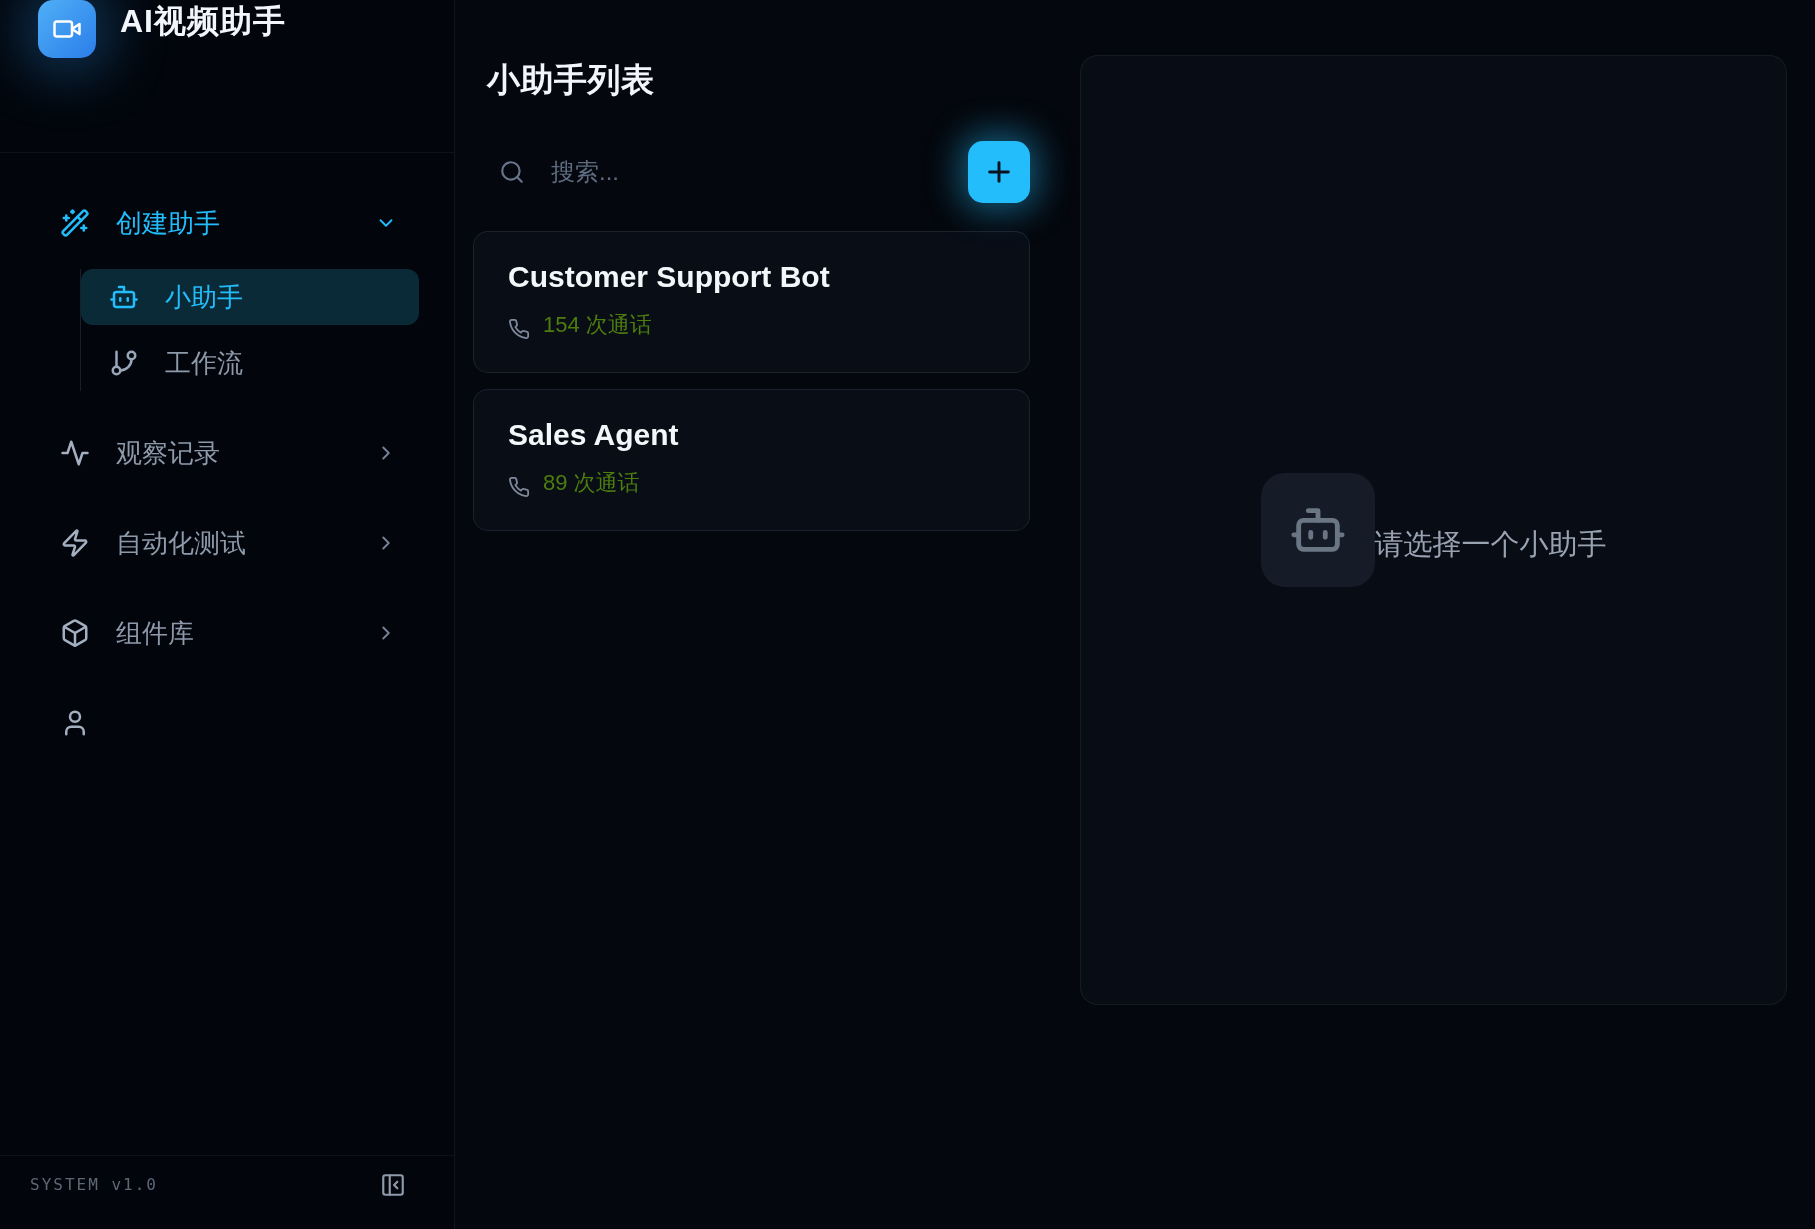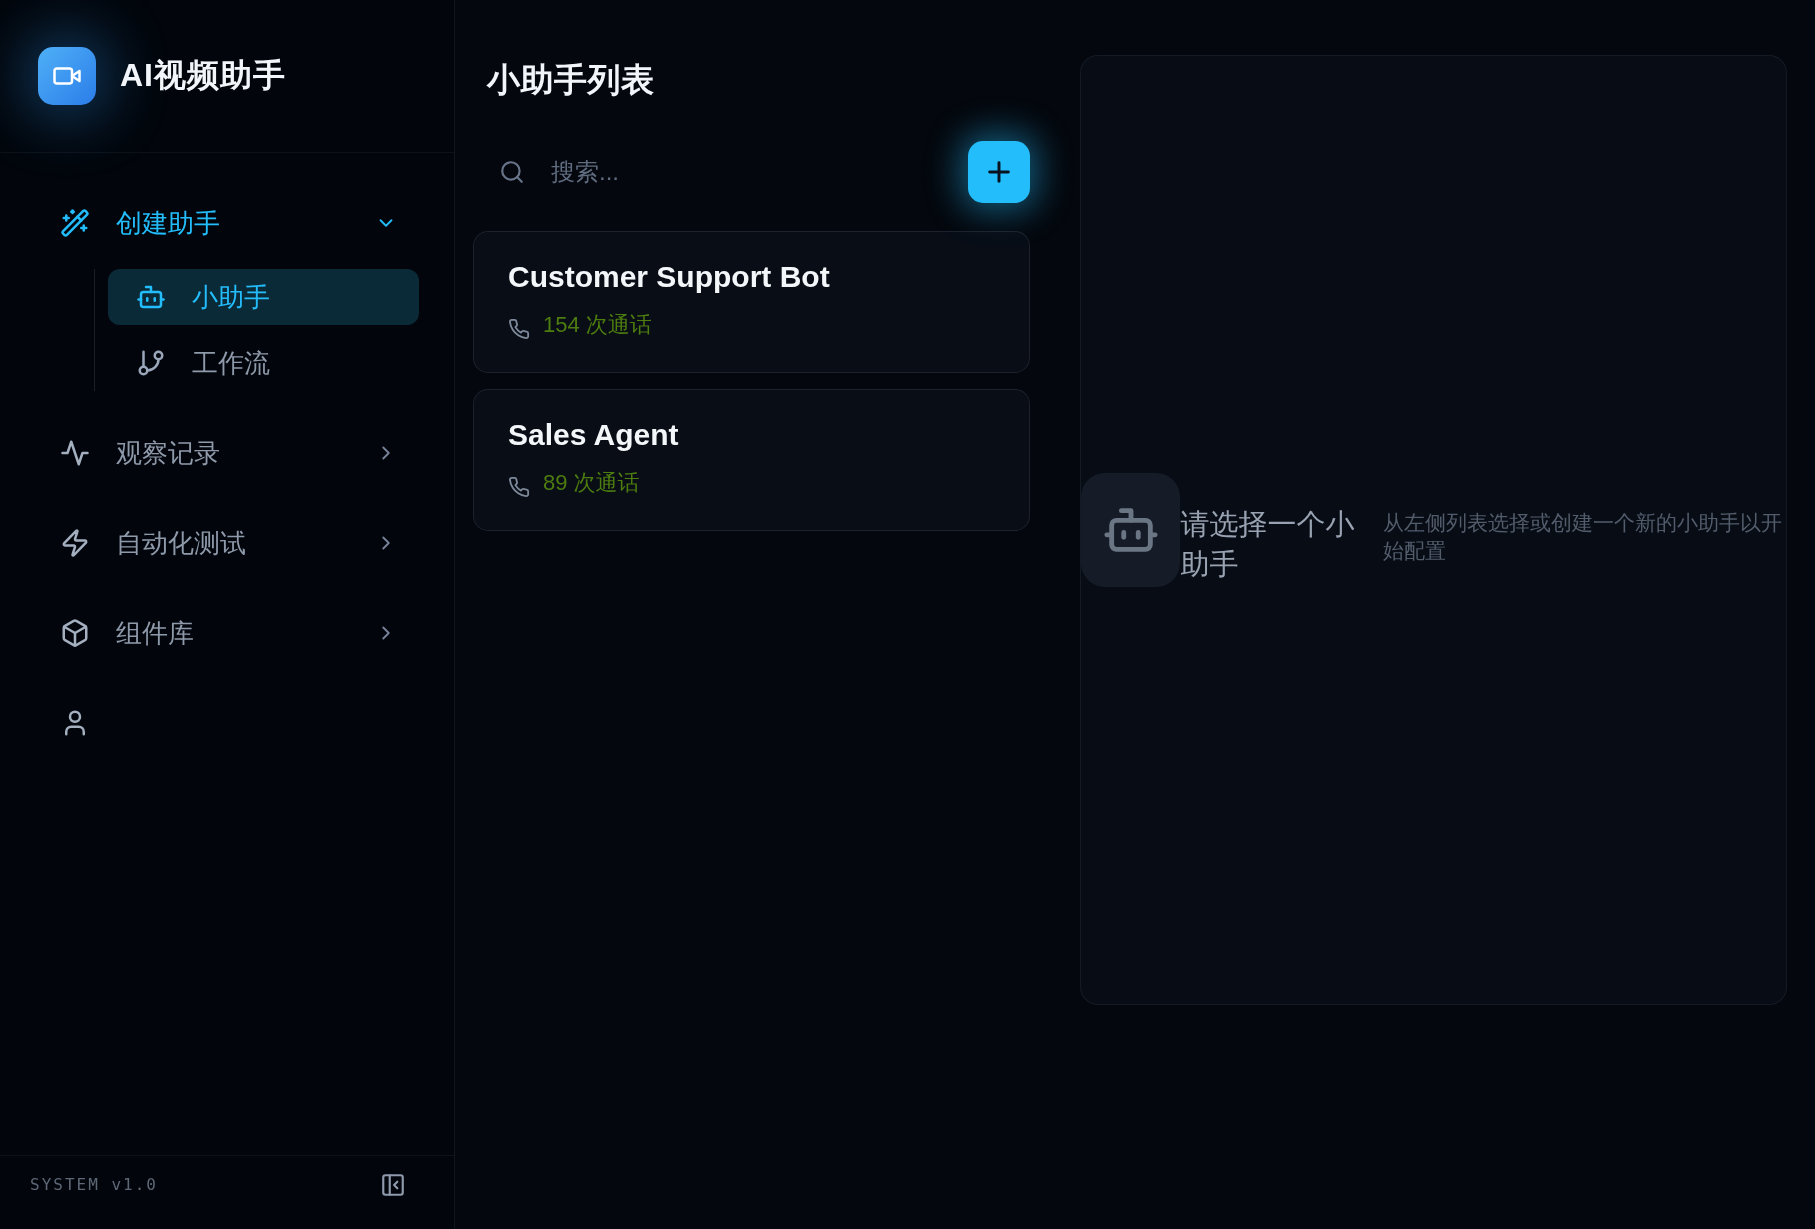--- a/index.html
+++ b/index.html
@@ -14,21 +14,21 @@
   
   .sidebar {
     width: 455px; min-width: 455px; height: 100%;
     background: #02060c;
     border-right: 1px solid rgba(148,163,184,0.10);
     display: flex; flex-direction: column;
   }
   .sidebar-header {
     height: 153px; min-height: 153px;
     border-bottom: 1px solid rgba(148,163,184,0.08);
-    display: flex; align-items: center; gap: 24px; padding-left: 38px;
+    display: flex; align-items: flex-start; gap: 24px; padding-left: 38px;
   }
   .logo-badge {
     width: 58px; height: 58px; border-radius: 15px;
     background: linear-gradient(135deg, var(--logo-start, #4fb0f7) 0%, var(--logo-end, #2b7de9) 100%);
     display: flex; align-items: center; justify-content: center; color: #ffffff;
     box-shadow: 0 0 55px 14px rgba(47,143,233,0.35);
   }
   .logo-badge svg { width: 30px; height: 30px; }
   .app-title { font-size: 32px; font-weight: bold; color: #f2f6fa; letter-spacing: 1px; }
 
@@ -40,23 +40,22 @@
   }
   .nav-item .nav-icon { width: 30px; height: 30px; color: #a4afc0; flex-shrink: 0; display: flex; }
   .nav-item .nav-icon svg, .subitem .nav-icon svg { width: 100%; height: 100%; }
   .nav-item .nav-label { flex: 1; white-space: nowrap; }
   .chev { width: 22px; height: 22px; color: #78839a; display: flex; flex-shrink: 0; }
   .chev svg { width: 100%; height: 100%; }
 
   .nav-item.accent, .nav-item.accent .nav-icon, .nav-item.accent .chev { color: var(--accent, #35bdf5); }
 
   .submenu {
-    margin: -16px 0 34px 64px;
+    margin: -16px 0 34px 50px;
     border-left: 1px solid rgba(148,163,184,0.16);
-    padding-left: 13px;
     display: flex; flex-direction: column; gap: 10px;
   }
   .subitem {
     height: 56px; min-height: 56px; display: flex; align-items: center; gap: 26px;
     padding: 0 20px 0 28px; border-radius: 12px; font-size: 26px; color: #8e99aa; cursor: pointer;
   }
   .subitem .nav-icon { width: 30px; height: 30px; color: #9aa7ba; flex-shrink: 0; display: flex; }
   .subitem.active { background: var(--active-bg, #0b2a38); color: var(--accent, #35bdf5); }
   .subitem.active .nav-icon { color: var(--accent, #35bdf5); }
 
@@ -321,17 +320,16 @@
               <path d="M12 8V4H8"></path>
               <rect width="16" height="12" x="4" y="8" rx="2"></rect>
               <path d="M2 14h2"></path>
               <path d="M20 14h2"></path>
               <path d="M15 13v2"></path>
               <path d="M9 13v2"></path>
             </svg>
         </span>
       </div>
       <div class="empty-title">请选择一个小助手</div>
-      <div class="empty-subtitle">从左侧列表选择或创建一个新的小助手以开始配置</div>
     </div>
   </section>
 
 </div>
 
 </body></html>

